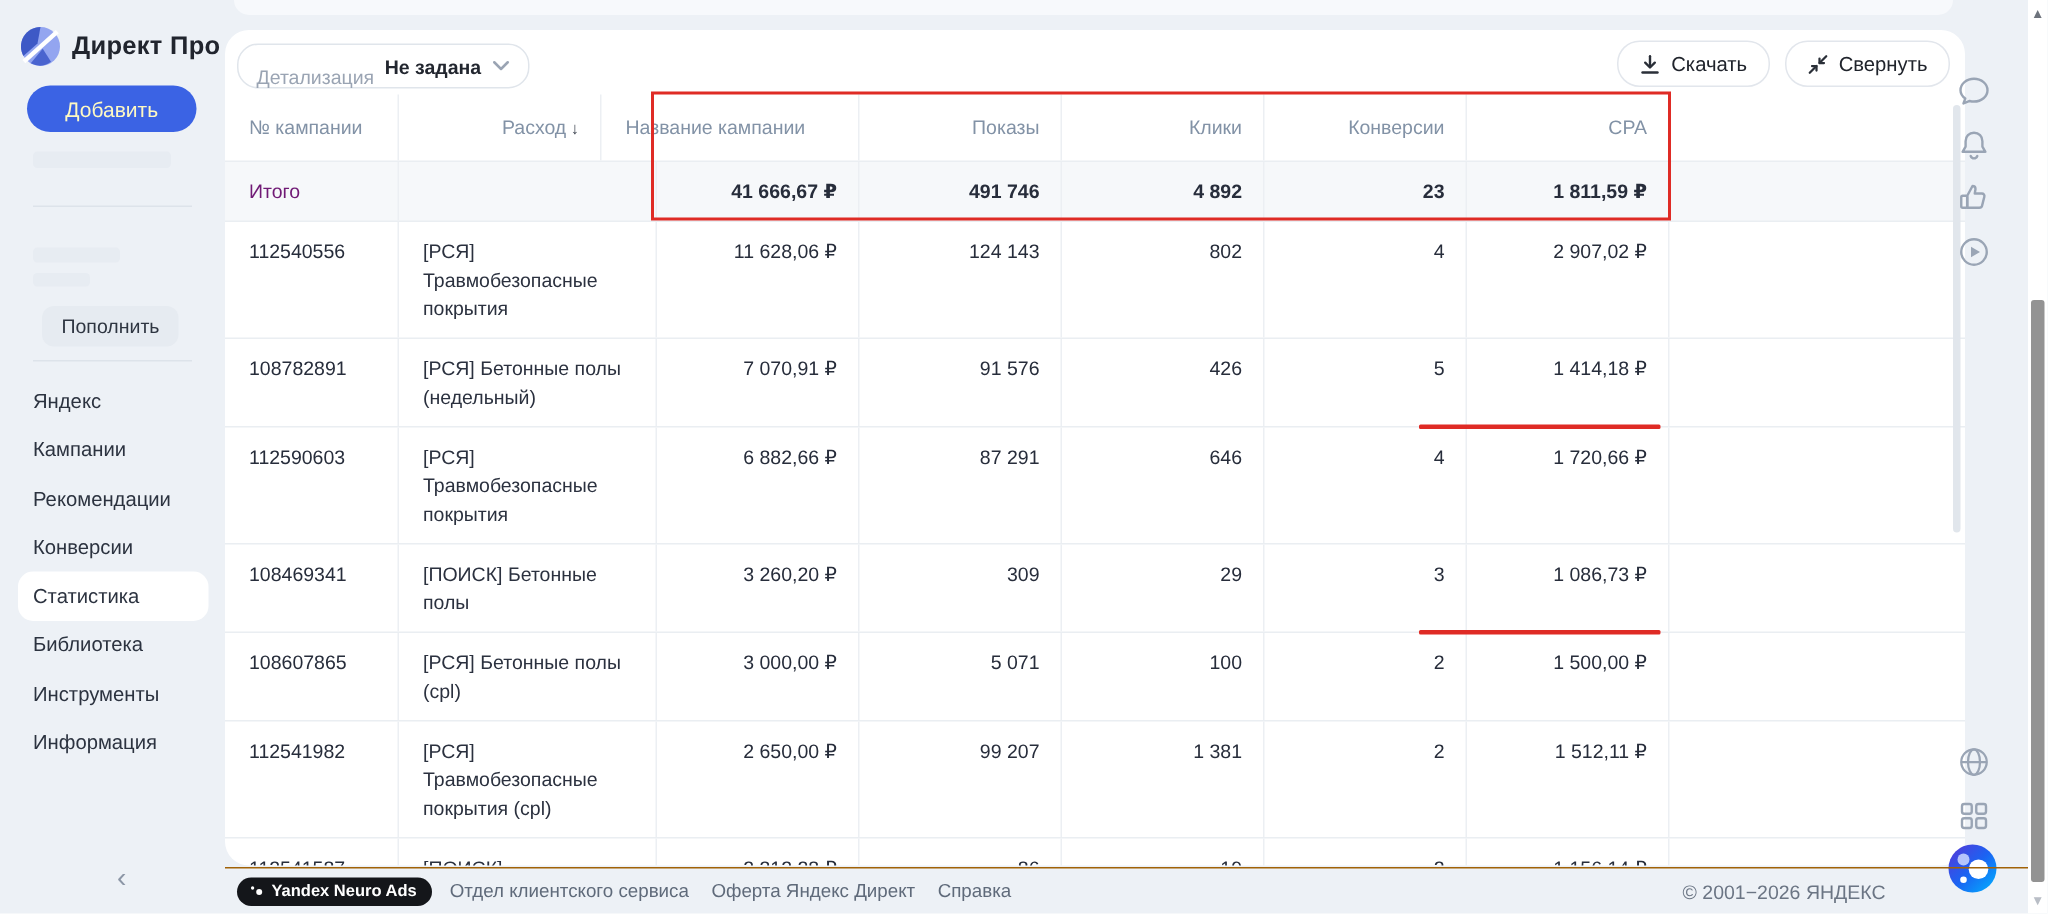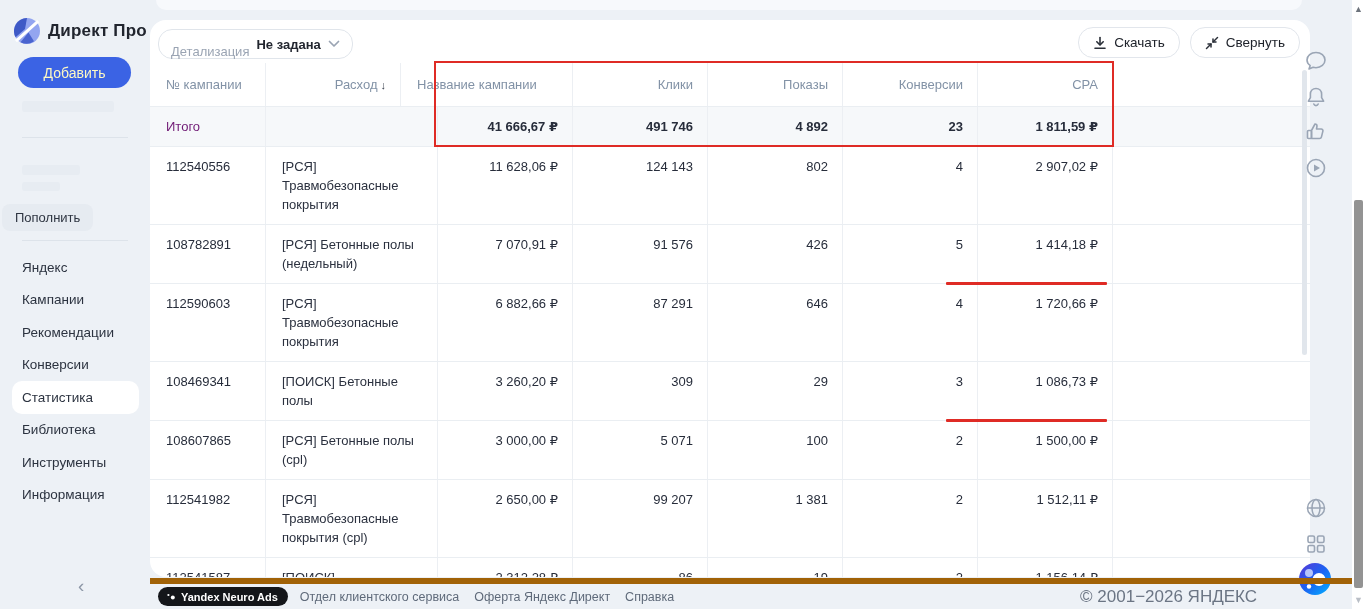--- a/index.html
+++ b/index.html
@@ -10,21 +10,21 @@
   }
   
   .sidebar { position:absolute; left:0; top:0; width:150px; height:609px; }
   .logo { position:absolute; left:14px; top:18px; display:flex; align-items:center; gap:8px; }
   .logo-text { font-size:17px; font-weight:bold; color:#21252e; letter-spacing:.2px; }
   .btn-add { position:absolute; left:18px; top:57px; width:113px; height:31px;
     background:#3b63e4; color:#fef9c3; border:none; border-radius:16px; font-size:14px;
     font-family:inherit; cursor:pointer; }
   .skel { position:absolute; background:#e2e8ef; border-radius:3px; opacity:.55; }
   .sep { position:absolute; left:22px; width:106px; height:1px; background:#dde3ea; }
-  .btn-topup { position:absolute; left:2px; top:204px; height:27px; padding:0 13px;
+  .btn-topup { position:absolute; left:28px; top:204px; height:27px; padding:0 13px;
     background:#e6ebf1; color:#2e3541; border:none; border-radius:8px; font-size:13px;
     font-family:inherit; cursor:pointer;text-align:right; }
   .menu { position:absolute; left:0; top:251px; width:150px; }
   .menu-item { position:relative; height:32.5px; display:flex; align-items:center;
     padding-left:22px; font-size:13.5px; color:#2c3340; cursor:pointer; }
   .menu-item.active::before { content:""; position:absolute; left:12px; right:11px; top:0;
     bottom:0; background:#fff; border-radius:10px; }
   .menu-item span { position:relative; }
   .sidebar-collapse { position:absolute; left:78px; top:576px; font-size:19px;
     color:#8c96a6; cursor:pointer; line-height:1; }
@@ -73,27 +73,27 @@
   .alice { position:absolute; left:-2px; top:562px; width:34px; height:34px; cursor:pointer; }
   
   .pagescroll { position:absolute; right:0; top:0; width:13px; height:609px; background:#fff; }
   .pagescroll .thumb { position:absolute; left:2px; top:200px; width:9px; height:388px;
     background:#939393; border-radius:2px; cursor:pointer; }
   .ps-arrow { position:absolute; left:0; width:13px; text-align:center; font-size:9px;
     color:#6d737c; cursor:pointer; }
   .ps-arrow.down { color:#b9bec6; }
   
   .footer { position:absolute; left:150px; right:13px; bottom:0; height:31px;
-    border-top:6px solid #a16207; display:flex; align-items:center; padding-left:8px; }
+    border-top:1px solid #a16207; display:flex; align-items:center; padding-left:8px; }
   .neuro-badge { display:flex; align-items:center; gap:5px; height:19px; padding:0 10px 0 8px;
     background:#14161a; color:#fff; border-radius:10px; font-size:11px; font-weight:bold;
     cursor:pointer; }
   .flinks { display:flex; gap:15px; margin-left:12px; }
   .flink { color:#5f6a7a; font-size:12.5px; cursor:pointer; }
-  .copyright { margin-left:auto; margin-right:95px; color:#6b7584; font-size:17px; }
+  .copyright { margin-left:auto; margin-right:95px; color:#6b7584; font-size:13px; }
   svg { display:block; }
 </style>
 </head>
 <body>
 
 <aside class="sidebar">
   <div class="logo">
     <span>
       <svg width="26" height="26" viewBox="0 0 26 26">
         <circle cx="13" cy="13" r="13" fill="#93a5f0"></circle>
@@ -153,22 +153,22 @@
           </svg>
       </span>
     </div>
   </div>
 
   <div class="tablewrap">
     <div class="trow thead">
         <div class="cell c0">№ кампании</div>
         <div class="cell c2">Расход<span class="sort-arrow">↓</span></div>
         <div class="cell c1">Название кампании</div>
+        <div class="cell c3">Показы</div>
         <div class="cell c4">Клики</div>
-        <div class="cell c3">Показы</div>
         <div class="cell c5">Конверсии</div>
         <div class="cell c6">CPA</div>
         <div class="cell c7"></div>
       </div>
     <div class="trow totals">
       <div class="cell c0">Итого</div>
       <div class="cell c1"></div>
       <div class="cell c2 num">41 666,67 ₽</div>
       <div class="cell c3 num">491 746</div>
       <div class="cell c4 num">4 892</div>

